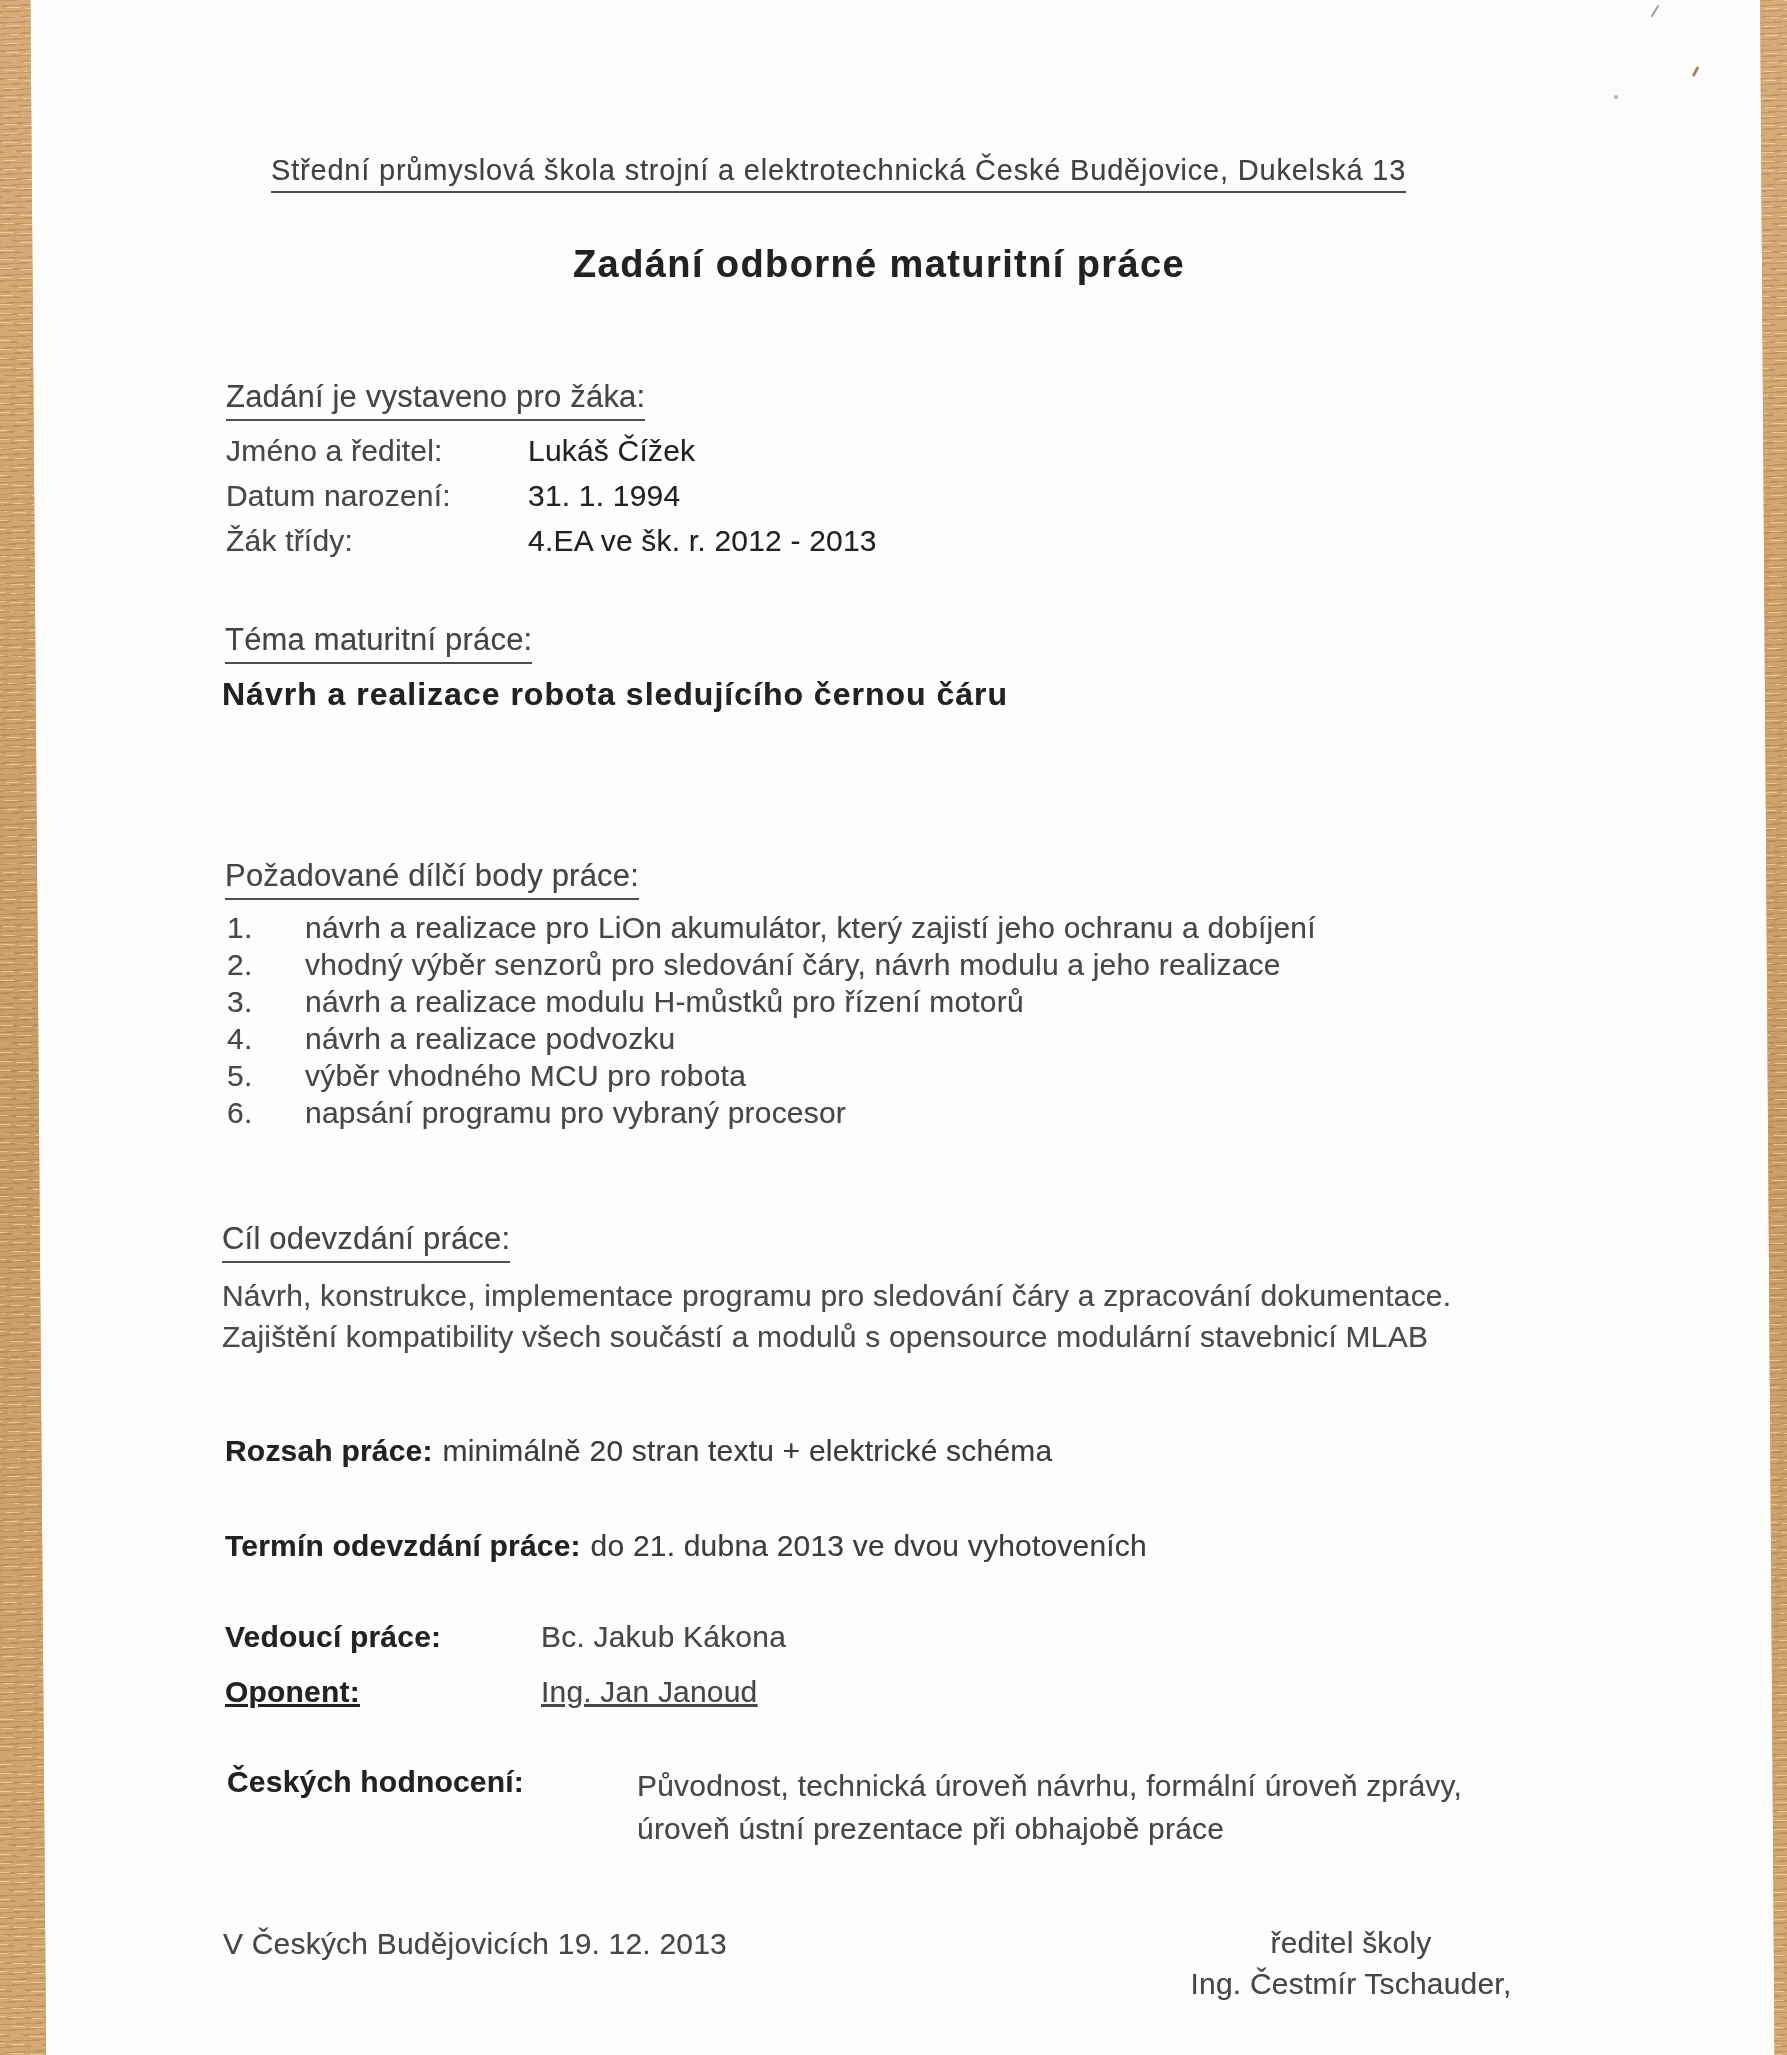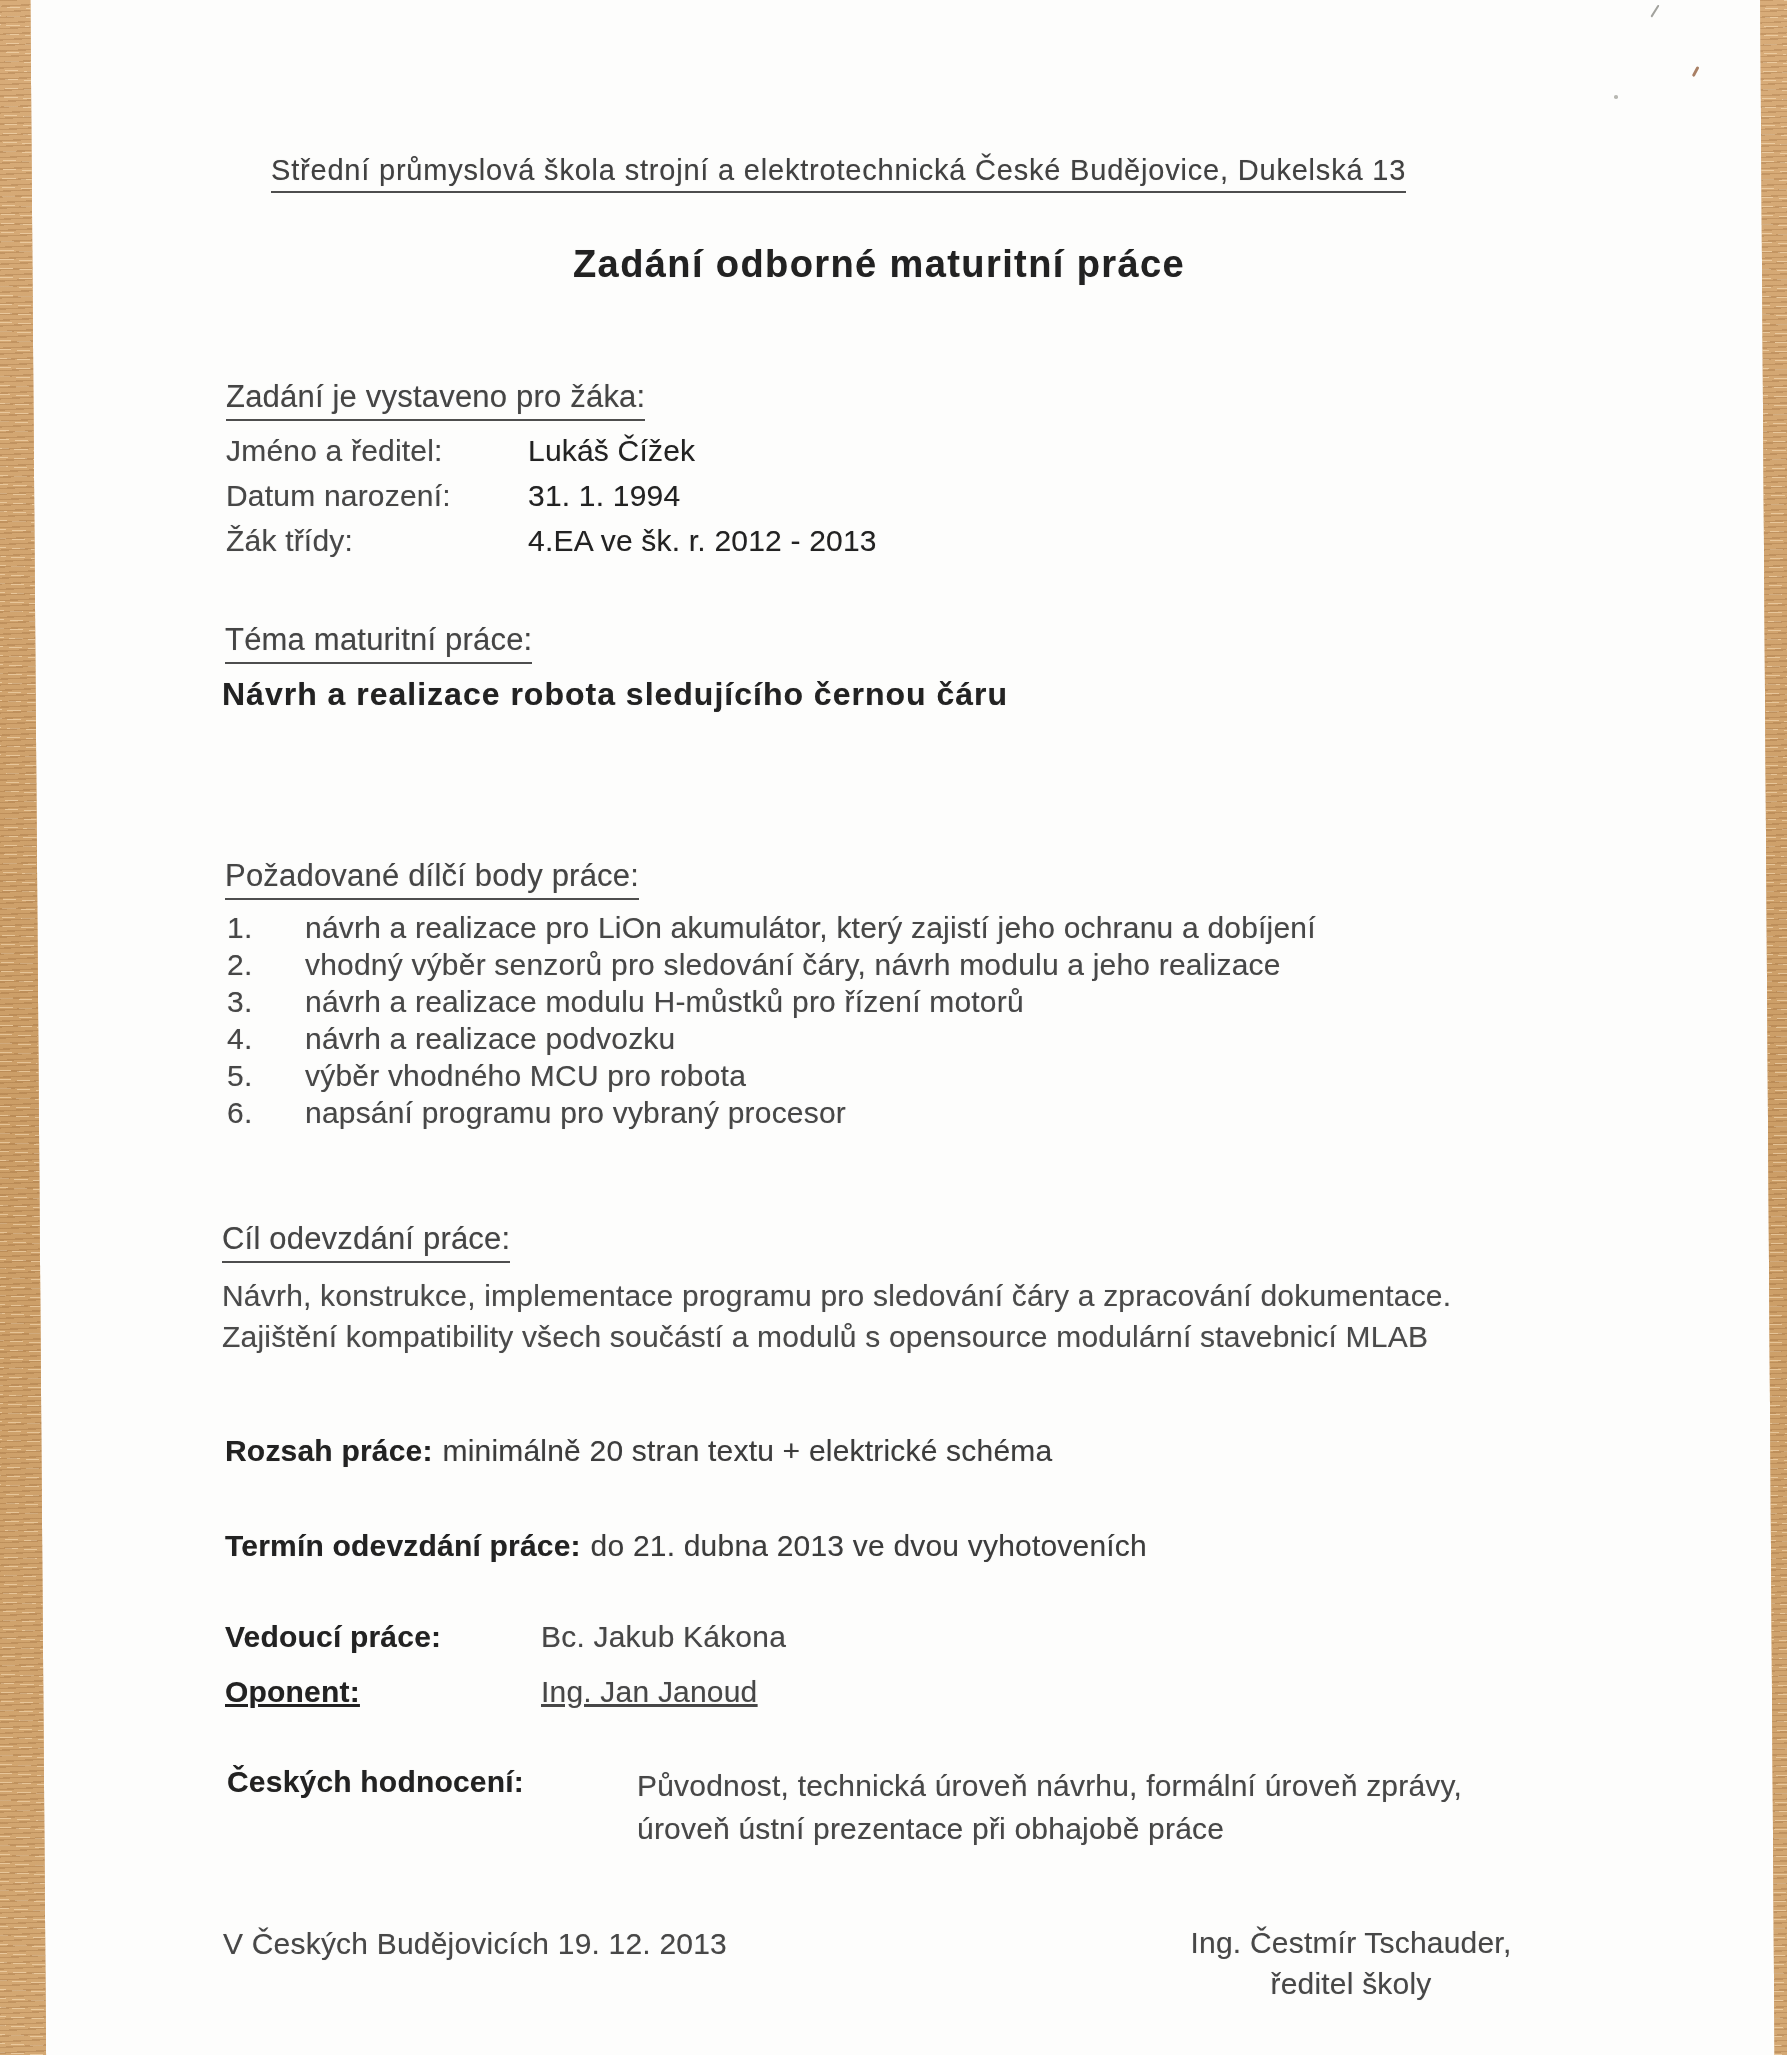--- a/index.html
+++ b/index.html
@@ -165,16 +165,16 @@
 
 <div class="t pers-label y-opponent">Oponent:</div>
 <div class="t pers-value y-opponent">Ing. Jan Janoud</div>
 
 <div class="t criteria-label">Českých hodnocení:</div>
 <div class="t criteria-value">Původnost, technická úroveň návrhu, formální úroveň zprávy, úroveň ústní prezentace při obhajobě práce</div>
 
 <div class="t footer-place">V Českých Budějovicích 19. 12. 2013</div>
 
 <div class="t signature">
+  <div>ředitel školy</div>
   <div>Ing. Čestmír Tschauder,</div>
-  <div>ředitel školy</div>
 </div>
 
 
 </body></html>

